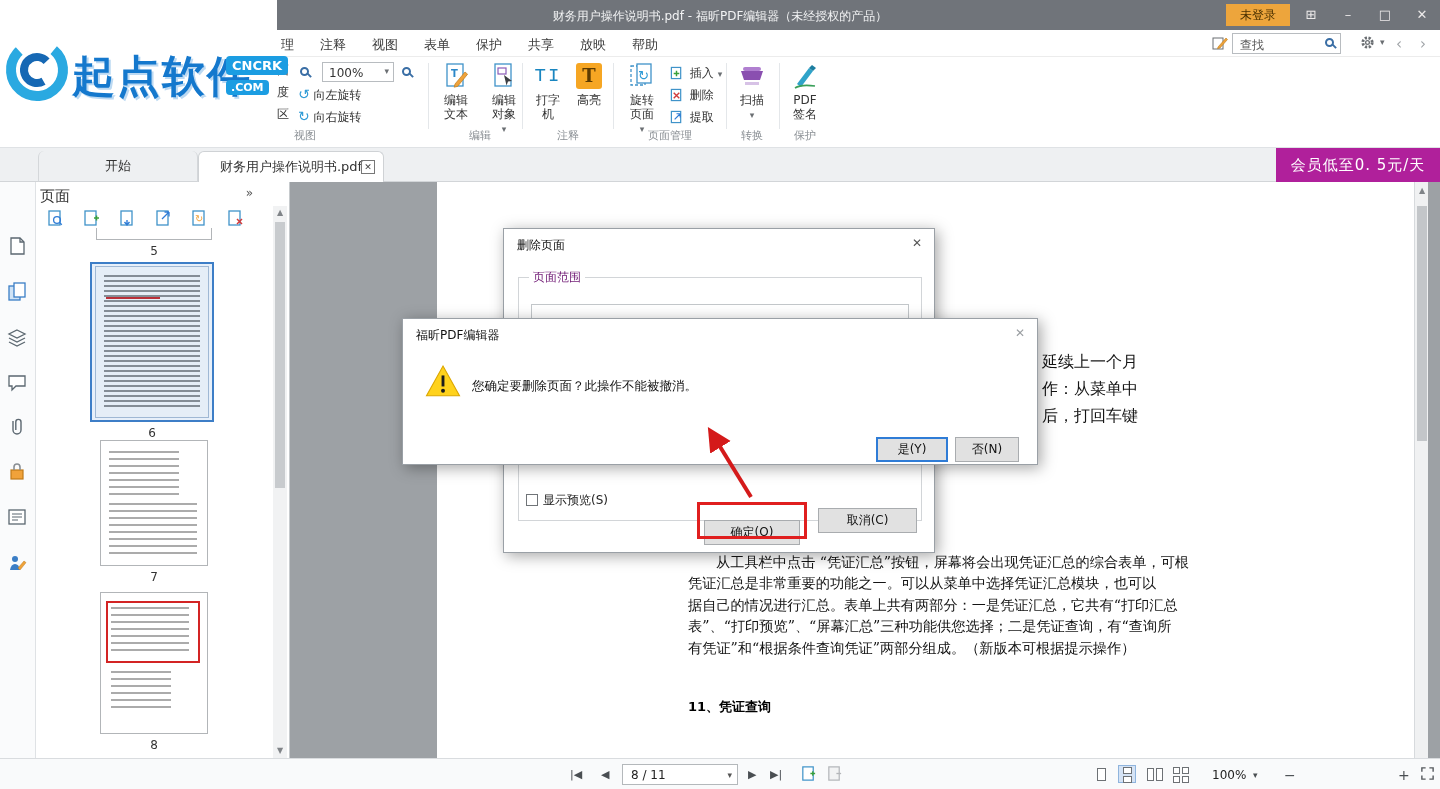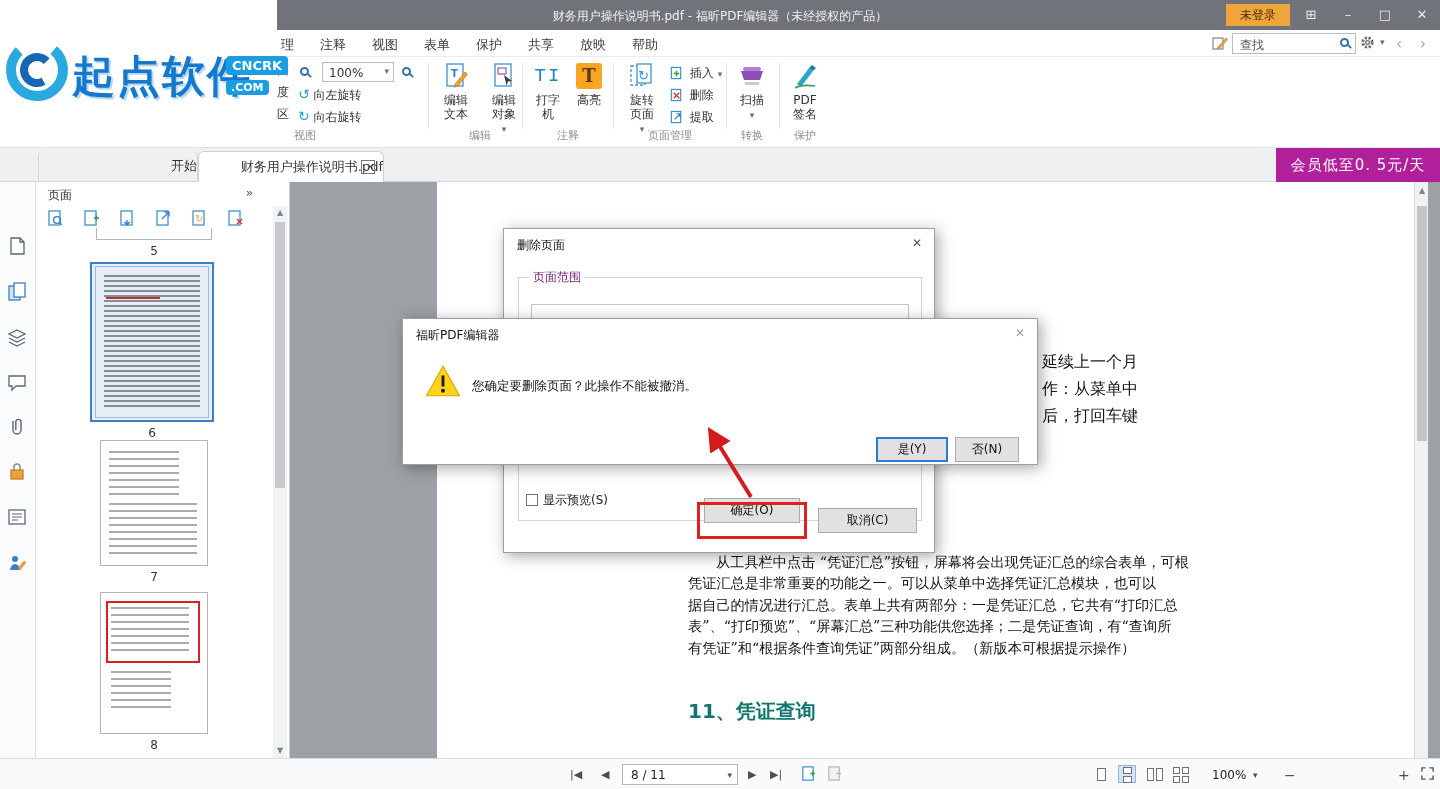--- a/index.html
+++ b/index.html
@@ -10,21 +10,21 @@
 
 #titlebar{position:absolute;left:0;top:0;width:1440px;height:30px;background:#70747a;color:#ecedee}
 #titlebar .title{position:absolute;left:50%;top:8px;transform:translateX(-50%);font-size:12px;white-space:nowrap;color:#f2f3f4}
 #login{position:absolute;right:150px;top:4px;height:22px;line-height:22px;padding:0 14px;background:#eda53c;color:#4b3100;font-size:12px;cursor:pointer}
 .tbbtn{position:absolute;top:0;width:30px;height:30px;line-height:30px;text-align:center;font-size:13px;color:#eceaea;cursor:pointer}
 
 
 #menubar{position:absolute;left:0;top:30px;width:1440px;height:27px;background:#fff;border-bottom:1px solid #ececec}
 #menuitems{position:absolute;left:268px;top:0;height:27px;display:flex}
 .menu-item{padding:6px 13px;font-size:13px;color:#3c3c3c;cursor:pointer;white-space:nowrap}
-#searchbox{position:absolute;left:1232px;top:3px;width:124px;height:21px;border:1px solid #b8bcc0;background:#fff}
+#searchbox{position:absolute;left:1232px;top:3px;width:109px;height:21px;border:1px solid #b8bcc0;background:#fff}
 #searchbox .q{position:absolute;left:7px;top:3px;color:#555;font-size:12px}
 .lens{display:inline-block;width:9px;height:9px;border:2px solid #3a6ea5;border-radius:50%;position:relative}
 .lens::after{content:"";position:absolute;width:6px;height:2px;background:#3a6ea5;transform:rotate(45deg);right:-5px;bottom:-2px}
 #searchbox .lens{position:absolute;right:6px;top:4px}
 .mb-icon{position:absolute;top:5px;color:#6a6e72;font-size:13px;cursor:pointer}
 
 
 #ribbon{position:absolute;left:0;top:57px;width:1440px;height:91px;background:#fff;border-bottom:1px solid #dfe2e5}
 .rsep{position:absolute;top:6px;height:66px;width:1px;background:#e4e7ea}
 .rgroup-label{position:absolute;bottom:4px;font-size:11px;color:#8a8f94;text-align:center;white-space:nowrap}
@@ -38,34 +38,34 @@
 .combo .caret{position:absolute;right:4px;top:3px}
 .pageicon{fill:#fff;stroke:#3f93c9;stroke-width:1.3}
 
 
 #logo{position:absolute;left:0;top:0;width:277px;height:146px;background:#fff;z-index:30}
 #brand{position:absolute;left:72px;top:48px;font-size:43px;font-weight:bold;color:#1478cd;letter-spacing:2px;text-shadow:2px 2px 0 #bcd9f2;white-space:nowrap}
 .badge{position:absolute;background:#1b9de2;color:#fff;font-weight:bold;border-radius:4px;text-align:center}
 
 
 #tabbar{position:absolute;left:0;top:148px;width:1440px;height:34px;background:#eef0f2;border-bottom:1px solid #d2d5d8}
-.tab{position:absolute;top:3px;height:31px;line-height:30px;font-size:13px;color:#333;text-align:right;cursor:pointer}
+.tab{position:absolute;top:3px;height:31px;line-height:30px;font-size:13px;color:#333;text-align:center;cursor:pointer}
 #tab-home{left:38px;width:160px;border-right:1px solid #d4d7da;border-left:1px solid #d4d7da;border-radius:6px 6px 0 0}
 #tab-doc{left:198px;width:186px;background:#fff;border:1px solid #cfd2d5;border-bottom:none;border-radius:6px 6px 0 0}
 #tab-close{position:absolute;right:8px;top:8px;width:14px;height:14px;line-height:12px;border:1px solid #777;font-size:9px;color:#444;cursor:pointer}
 #banner{position:absolute;left:1276px;top:148px;width:164px;height:34px;line-height:34px;background:#b0209b;color:#fff;font-size:15px;text-align:center;letter-spacing:1px;cursor:pointer}
 #tablist-dd{position:absolute;left:1252px;top:158px;color:#555;font-size:11px;cursor:pointer}
 
 
 #iconstrip{position:absolute;left:0;top:182px;width:36px;height:576px;background:#fafbfc;border-right:1px solid #dfe2e5}
 .strip-icon{position:absolute;left:7px;width:22px;height:22px;cursor:pointer}
 
 
 #panel{position:absolute;left:36px;top:182px;width:254px;height:576px;background:#fff;border-right:1px solid #c6cacd}
-#panel-title{position:absolute;left:12px;top:5px;font-size:12px;color:#333}
+#panel-title{position:absolute;left:4px;top:5px;font-size:15px;color:#333}
 #panel-more{position:absolute;right:36px;top:4px;color:#555;cursor:pointer}
 #panel-toolbar{position:absolute;left:0;top:24px;width:100%;height:26px}
 .ptool{position:absolute;top:3px;width:20px;height:20px;cursor:pointer}
 #panel-scroll{position:absolute;left:237px;top:24px;width:14px;height:552px;background:#f1f2f3}
 #panel-thumbtrack{position:absolute;left:2px;top:16px;width:10px;height:266px;background:#c8cbce;cursor:pointer}
 .scroll-arrow{position:absolute;left:0;width:14px;height:14px;text-align:center;font-size:8px;color:#808488;line-height:14px;cursor:pointer}
 .thumb-label{position:absolute;width:116px;text-align:center;font-size:12px;color:#333}
 .thumb{position:absolute;background:#fff;border:1px solid #b2b5b8;cursor:pointer}
 .tlines{position:absolute;background:repeating-linear-gradient(#8f8f8f 0 2px,transparent 2px 5px)}
 .tlines.light{background:repeating-linear-gradient(#ababab 0 2px,transparent 2px 7px)}
@@ -74,21 +74,21 @@
 #thumb6 .overlay{position:absolute;inset:0;background:rgba(74,134,200,.14)}
 #thumb8-red{position:absolute;left:5px;top:8px;width:94px;height:62px;border:2px solid #d32424}
 
 
 #docarea{position:absolute;left:290px;top:182px;width:1124px;height:576px;background:#9da1a5;overflow:hidden}
 #docpage{position:absolute;left:147px;top:0;width:977px;height:576px;background:#fff}
 .docfrag{position:absolute;font-family:"DejaVu Serif","Liberation Serif",serif;font-size:16px;color:#141414;white-space:nowrap}
 #docpara{position:absolute;left:251px;top:370px;width:470px;font-family:"DejaVu Serif","Liberation Serif",serif;font-size:14.2px;color:#141414}
 #docpara div{line-height:21.4px;white-space:nowrap}
 #docpara div:first-child{text-indent:28px}
-#docheading{position:absolute;left:251px;top:516px;font-size:20px;font-weight:bold;color:#0f766e;white-space:nowrap}
+#docheading{position:absolute;left:251px;top:516px;font-size:13px;font-weight:bold;color:#000000;white-space:nowrap}
 #main-scroll{position:absolute;left:1414px;top:182px;width:14px;height:576px;background:#f0f1f2;border-left:1px solid #d7dadd}
 #main-thumb{position:absolute;left:2px;top:24px;width:10px;height:235px;background:#c3c6c9;cursor:pointer}
 
 
 #statusbar{position:absolute;left:0;top:758px;width:1440px;height:31px;background:#f9fafb;border-top:1px solid #d9dcdf}
 .sb{position:absolute;color:#4a4e52;font-size:11px;cursor:pointer}
 #page-combo{position:absolute;left:622px;top:5px;width:116px;height:21px;border:1px solid #b4b8bb;background:#fff;cursor:pointer}
 #page-combo .val{position:absolute;left:8px;top:3px;font-size:12px;color:#222}
 #page-combo .caret{position:absolute;right:5px;top:5px;font-size:9px;color:#555}
 .viewicon{position:absolute;top:6px;width:18px;height:18px;border:1px solid transparent;cursor:pointer}
@@ -495,21 +495,21 @@
   <div class="dialog" id="dlg-delete">
     <div class="dlg-title">删除页面</div>
     <span class="dlg-close" style="color:#555">✕</span>
     <fieldset>
       <legend>页面范围</legend>
       <div id="range-combo"></div>
     </fieldset>
     <label id="chk-preview">
       <span class="box"></span><span>显示预览(S)</span>
     </label>
-    <button class="winbtn" style="left:200px;top:269px;width:96px">确定(O)</button>
+    <button class="winbtn" style="left:200px;top:291px;width:96px">确定(O)</button>
     <button class="winbtn" style="left:314px;top:279px;width:99px">取消(C)</button>
     <div id="ok-redbox"></div>
   </div>
 
   <div class="dialog" id="dlg-confirm">
     <div class="dlg-title">福昕PDF编辑器</div>
     <span class="dlg-close">✕</span>
     <span id="warn-icon">
       <svg width="36" height="33" viewBox="0 0 32 30">
           <path d="M16 1 L31 28 H1 Z" fill="#ffd21c" stroke="#dca700" stroke-width="1"></path>

